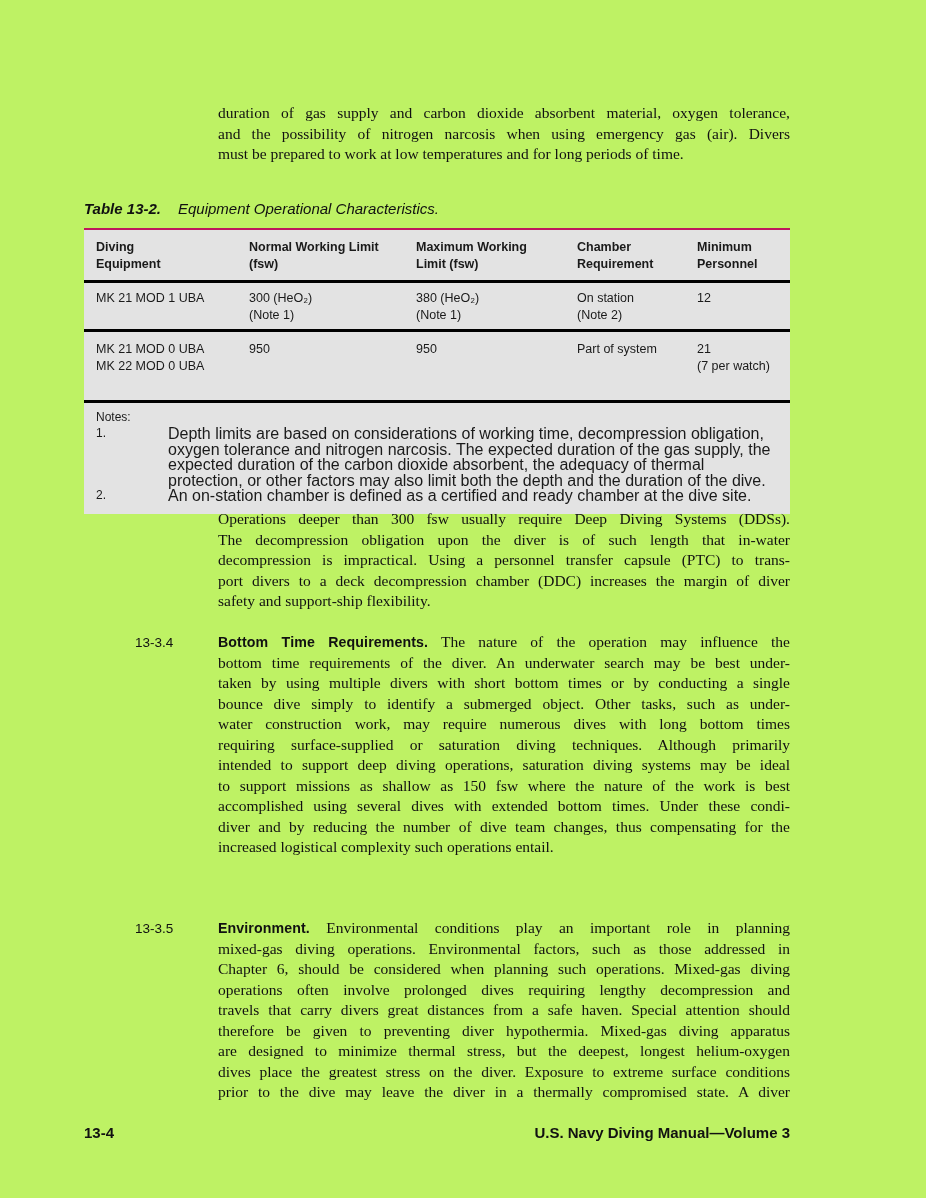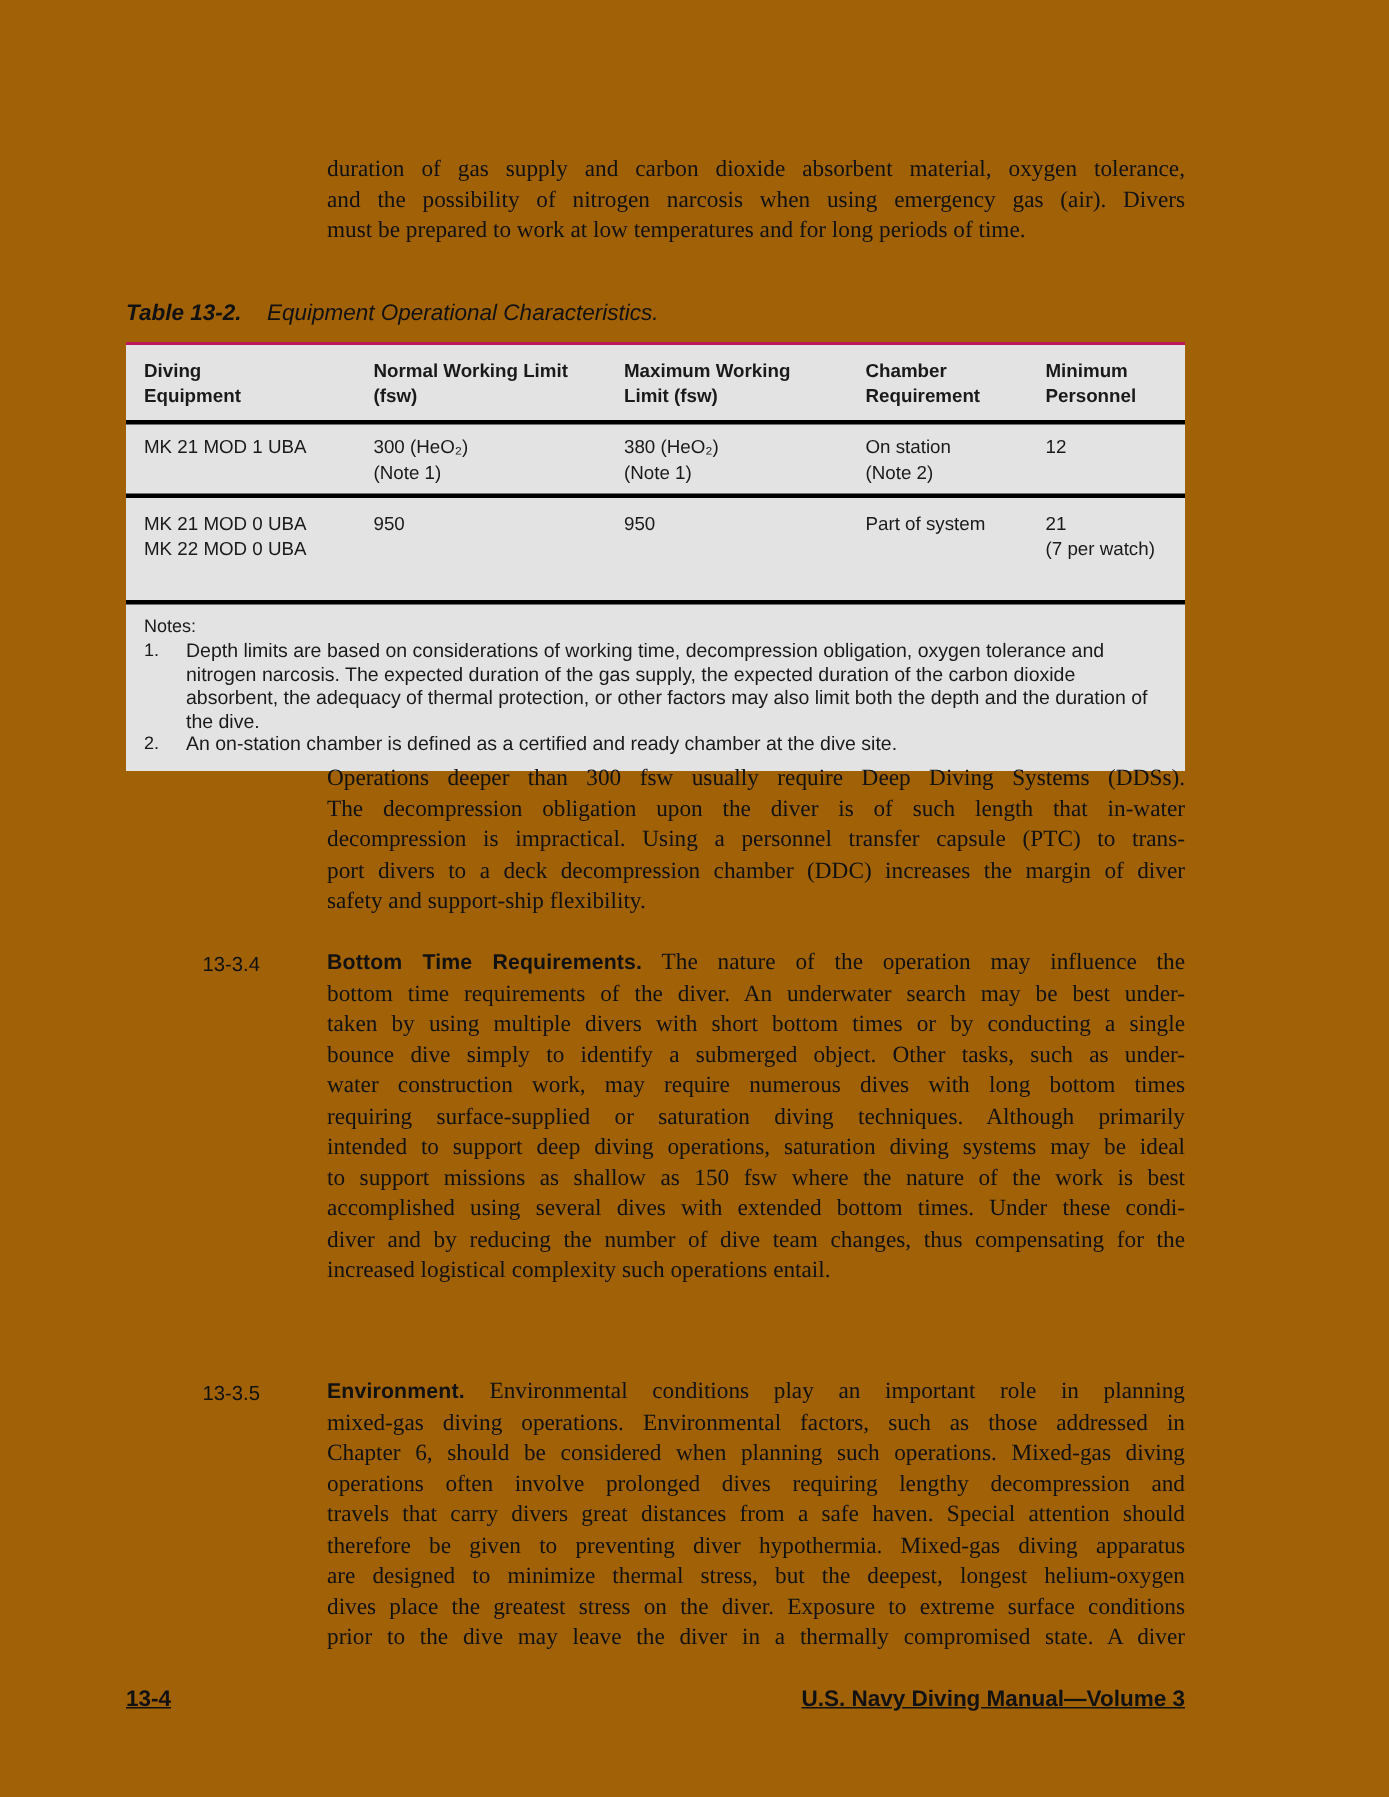--- a/index.html
+++ b/index.html
@@ -1,20 +1,20 @@
 <!DOCTYPE html>
 <html><head>
 <meta charset="utf-8">
 <style>
   html,body { margin:0; padding:0; background:#888; }
   .page {
     position:relative;
     width:926px; height:1198px;
     margin:0 auto;
-    background:#a16207;
+    background:#bef264;
     color:#111;
     overflow:hidden;
   }
   
   .para, .pbody {
     font-family:"Liberation Serif", serif;
     font-size:15.5px;
     color:#111;
   }
   .para .tln, .pbody .tln {
@@ -77,28 +77,28 @@
   .tbody1 .cell .tln, .tbody2 .cell .tln {
     font-size:12.5px; line-height:16.5px; text-align:left;
   }
   .cell { padding-right:8px; }
   .hline { height:3px; background:#000; }
 
   .notes { padding:7px 14px 10px 12px; }
   .notes-label { font-size:12px; line-height:15px; margin-bottom:1px; }
   .note { display:grid; grid-template-columns:28px 1fr; }
   .note .nnum  { font-size:12px; line-height:15.5px; }
-  .note .ntext { font-size:13px; line-height:15.5px; }
+  .note .ntext { font-size:16px; line-height:15.5px;margin-left:44px; }
 
   
   .footer {
     position:absolute; left:84px; top:1124px; width:706px;
     display:flex; justify-content:space-between;
     font-family:"Liberation Sans", sans-serif;
-    font-size:15px; font-weight:bold;text-decoration:underline;
+    font-size:15px; font-weight:bold;
   }
 </style>
 </head>
 <body>
 
 <div class="page">
 
   <div class="para intro">
       <div class="tln">duration of gas supply and carbon dioxide absorbent material, oxygen tolerance,</div>
       <div class="tln">and the possibility of nitrogen narcosis when using emergency gas (air). Divers</div>

